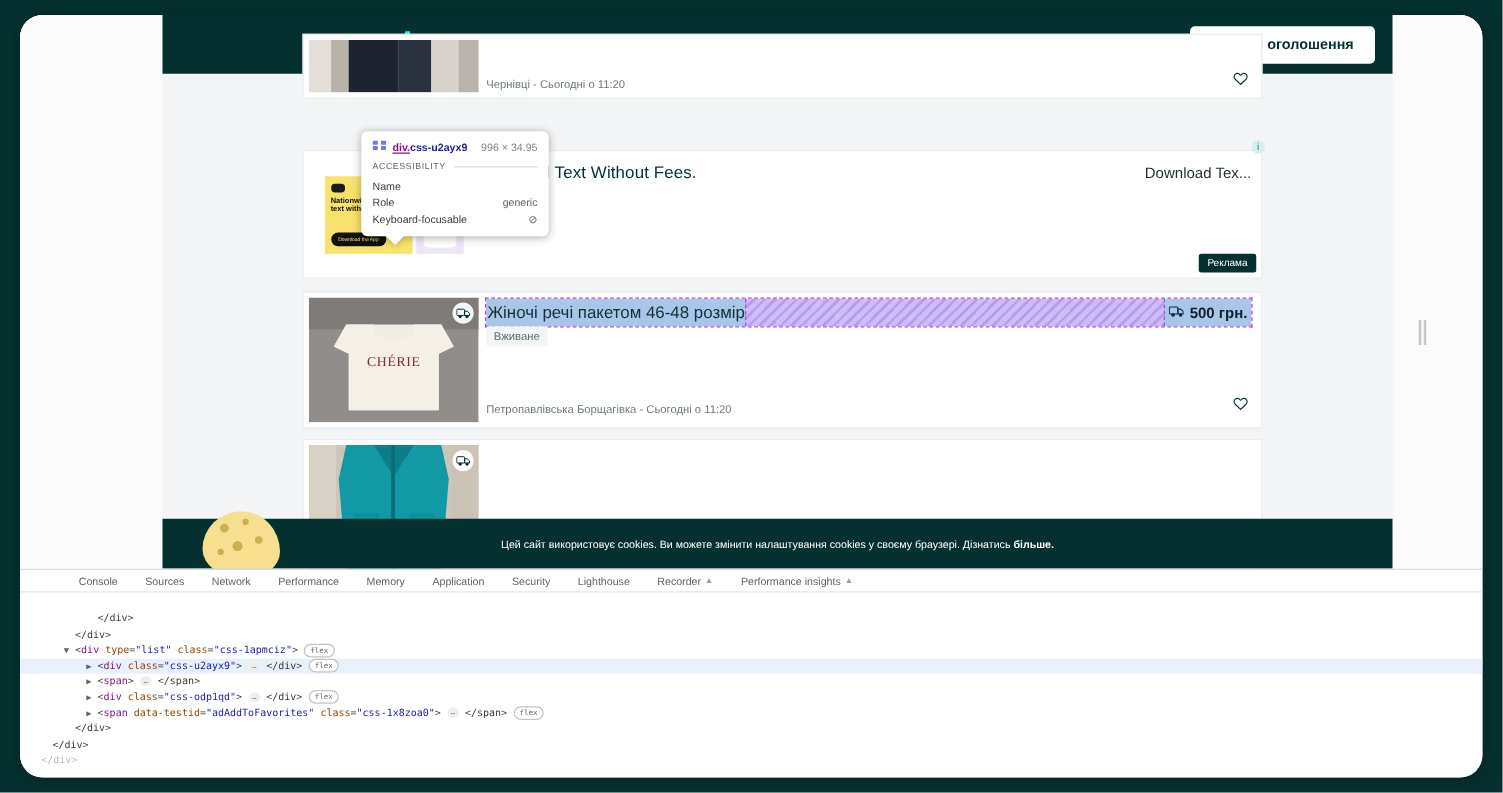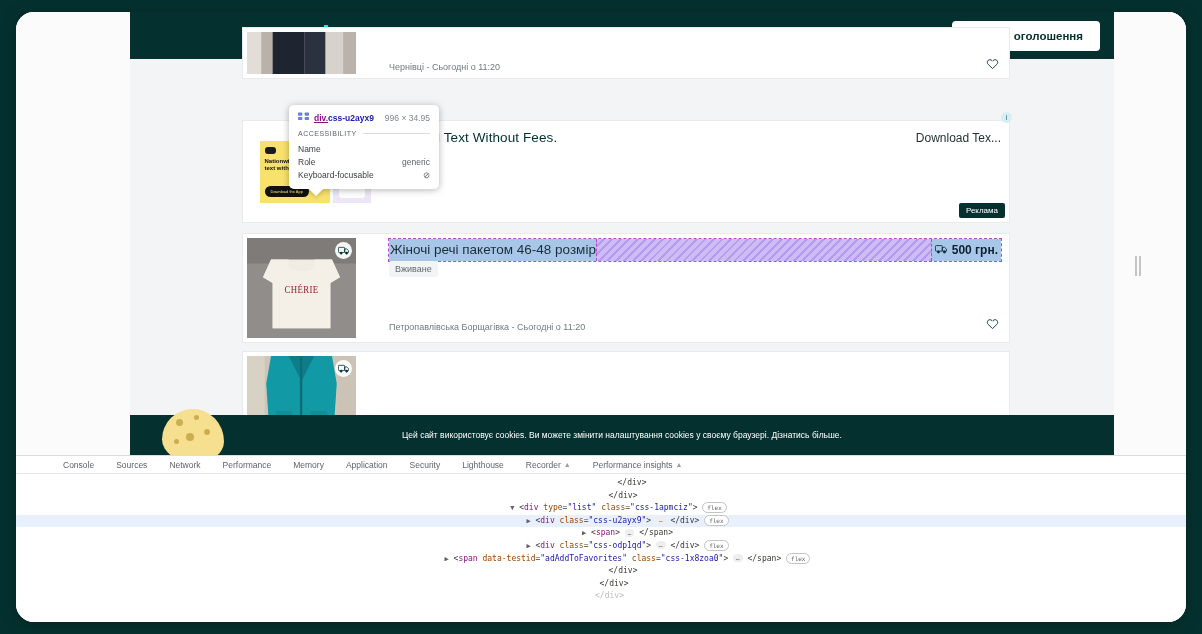--- a/index.html
+++ b/index.html
@@ -92,21 +92,21 @@
 
   
   #card-top { top: -32px; height: 52px; }
   
   #card-ad  { top: 61px; height: 103px; }
   
   #card-hl  { top: 174px; height: 110px; }
   
   #card-3   { top: 292px; height: 110px; }
 
-  .thumb { position:absolute; left:4px; top:4px; width:109px; bottom:4px; overflow:hidden; }
+  .thumb { position:absolute; left:4px; top:4px; width:136px; bottom:4px; overflow:hidden; }
   .thumb-img { width:100%; height:100%; }
 
   .deliv-badge {
     position:absolute; right:4px; top:4px;
     width:17px; height:17px; border-radius:50%;
     background:rgba(255,255,255,.92);
     display:flex; align-items:center; justify-content:center;
   }
 
   .card-body { position:absolute; left:146px; right:10px; top:0; bottom:0; }
@@ -227,21 +227,21 @@
     box-shadow:2px 2px 4px rgba(0,0,0,.10);
   }
 
   
   #cookie-bar {
     position:absolute; left:0; bottom:0; width:984px; height:40px;
     background:#04312f; color:#fff;
     display:flex; align-items:center; justify-content:center;
   }
   #cookie-text { font-size:8.5px; }
-  #cookie-text b { font-weight:400;margin-top:28px; }
+  #cookie-text b { font-weight:700;margin-top:28px; }
   #cookie-icon {
     position:absolute; left:32px; bottom:-8px;
     width:62px; height:54px;
     background:#f6df8e;
     border-radius:50% 50% 46% 54% / 56% 60% 40% 44%;
   }
   #cookie-icon i {
     position:absolute; background:#cbae4f; border-radius:50%;
   }
 
@@ -253,38 +253,37 @@
   }
   #drag-handle span { width:2px; height:20px; background:#c4c4c4; }
 
   
   #devtools {
     position:absolute; left:0; top:443px;
     width:1170px; height:167px;
     background:#fff;
     border-top:1px solid #dadce0;
     font-family: "DejaVu Sans Mono", monospace;
-    text-align: center;
   }
   #dt-tabs {
     height:18px;
     display:flex; align-items:center; gap:0;
     border-bottom:1px solid #e6e6e6;
     padding-left:36px;
     font-family:"Liberation Sans", sans-serif;
   }
   .dt-tab {
     font-size:8.5px; color:#5f6368;
     padding:0 11px; white-space:nowrap;
     display:flex; align-items:center; gap:3px;
   }
   .dt-warn { color:#9aa0a6; font-size:7px; }
 
   #dom-tree {
-    position:absolute; left:0; top:19px; width:1170px; bottom:0;
+    position:absolute; left:0; top:31px; width:1170px; bottom:0;
     font-size:8px; line-height:12.6px;
     color:#1a1a1a;
     padding-top:2px;
     overflow:hidden;
   }
   .dt-line { padding:0 0 0 0; height:12.6px; white-space:nowrap; position:relative; }
   .dt-line.sel { background:#e8f0fe; }
   .tri { color:#5f6368; font-size:7px; }
   .tag  { color:#881280; }
   .attr { color:#994500; }

